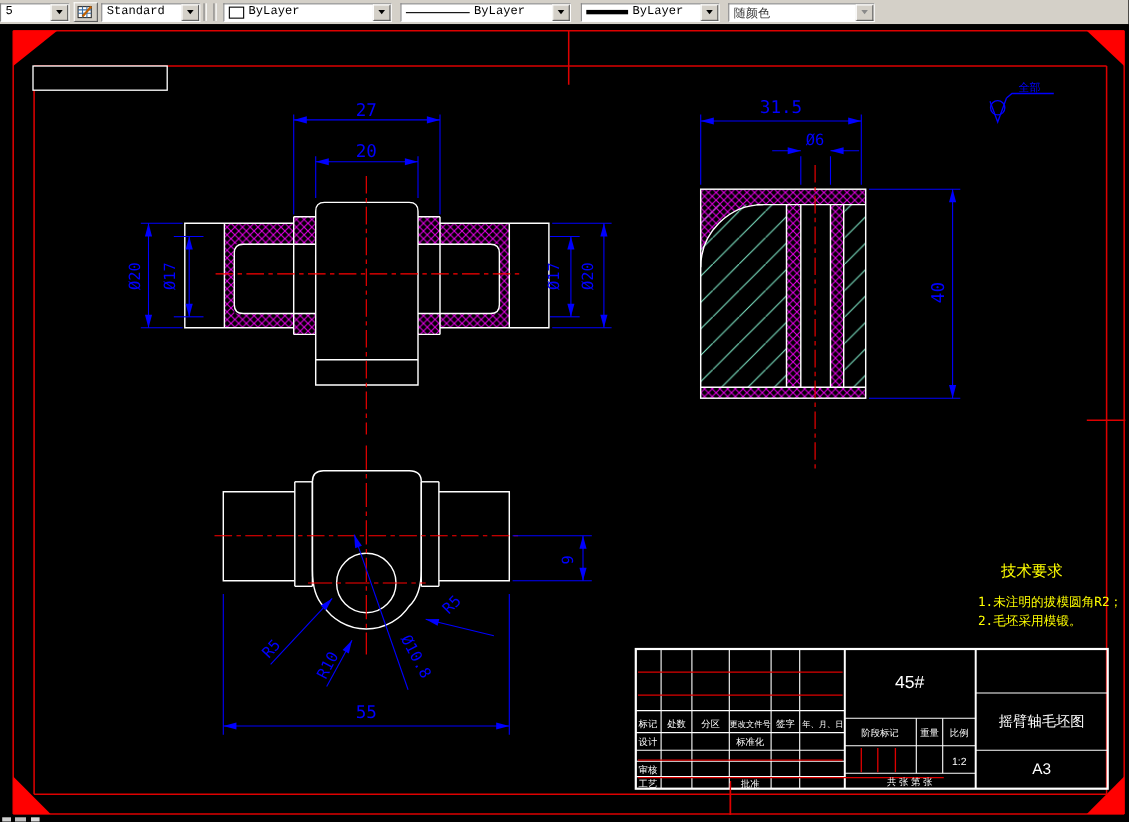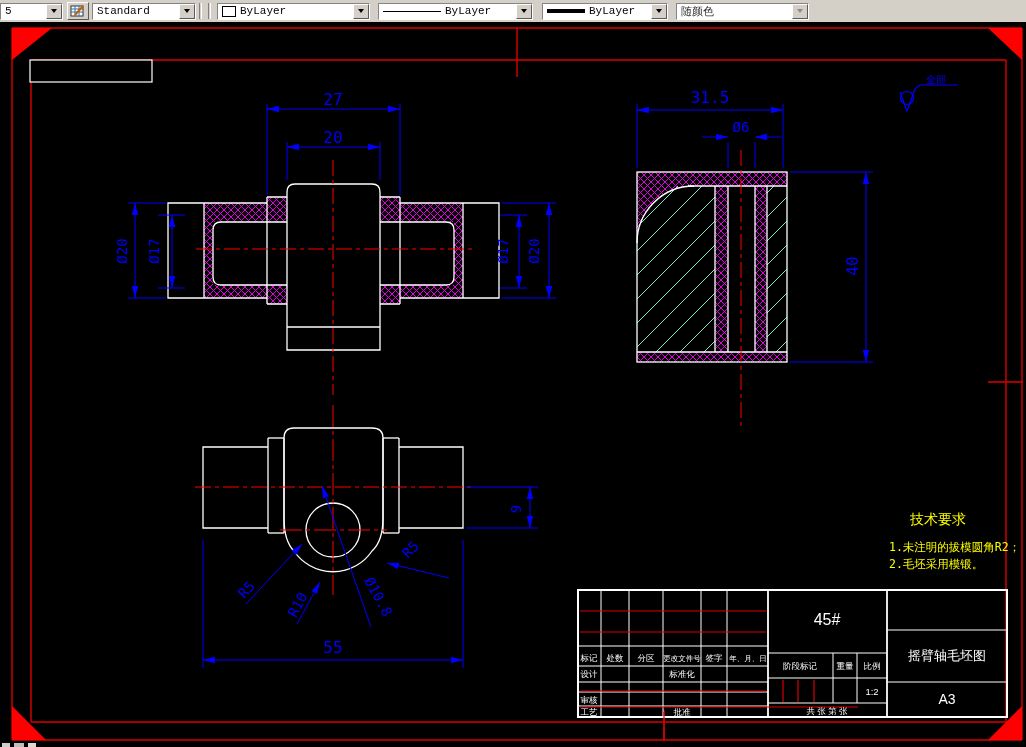--- a/index.html
+++ b/index.html
@@ -43,21 +43,21 @@
           <span class="arr"></span>
         </span>
     </div>
     <button class="tb-btn" style="margin-left:4px;">
       <svg width="16" height="14">
         <rect x="1" y="2" width="12" height="10" fill="#fff" stroke="#333"></rect>
         <path d="M1,5 H13 M1,8 H13 M5,2 V12 M9,2 V12" stroke="#3a6ea5" fill="none"></path>
         <path d="M5,11 L13,2" stroke="#c06000" stroke-width="2" fill="none"></path>
       </svg>
     </button>
-    <div class="combo" style="width:104px;margin-left:3px;text-align:center;">
+    <div class="combo" style="width:90px;margin-left:3px;text-align:center;">
       <span class="ctext">Standard</span>
       <span class="dd">
           <span class="arr"></span>
         </span>
     </div>
     <span class="sep"></span>
     <span class="sep"></span>
     <div class="combo" style="width:153px;margin-left:3px;">
       <span class="swatch"></span>
       <span class="ctext" style="padding-left:0;">ByLayer</span>

